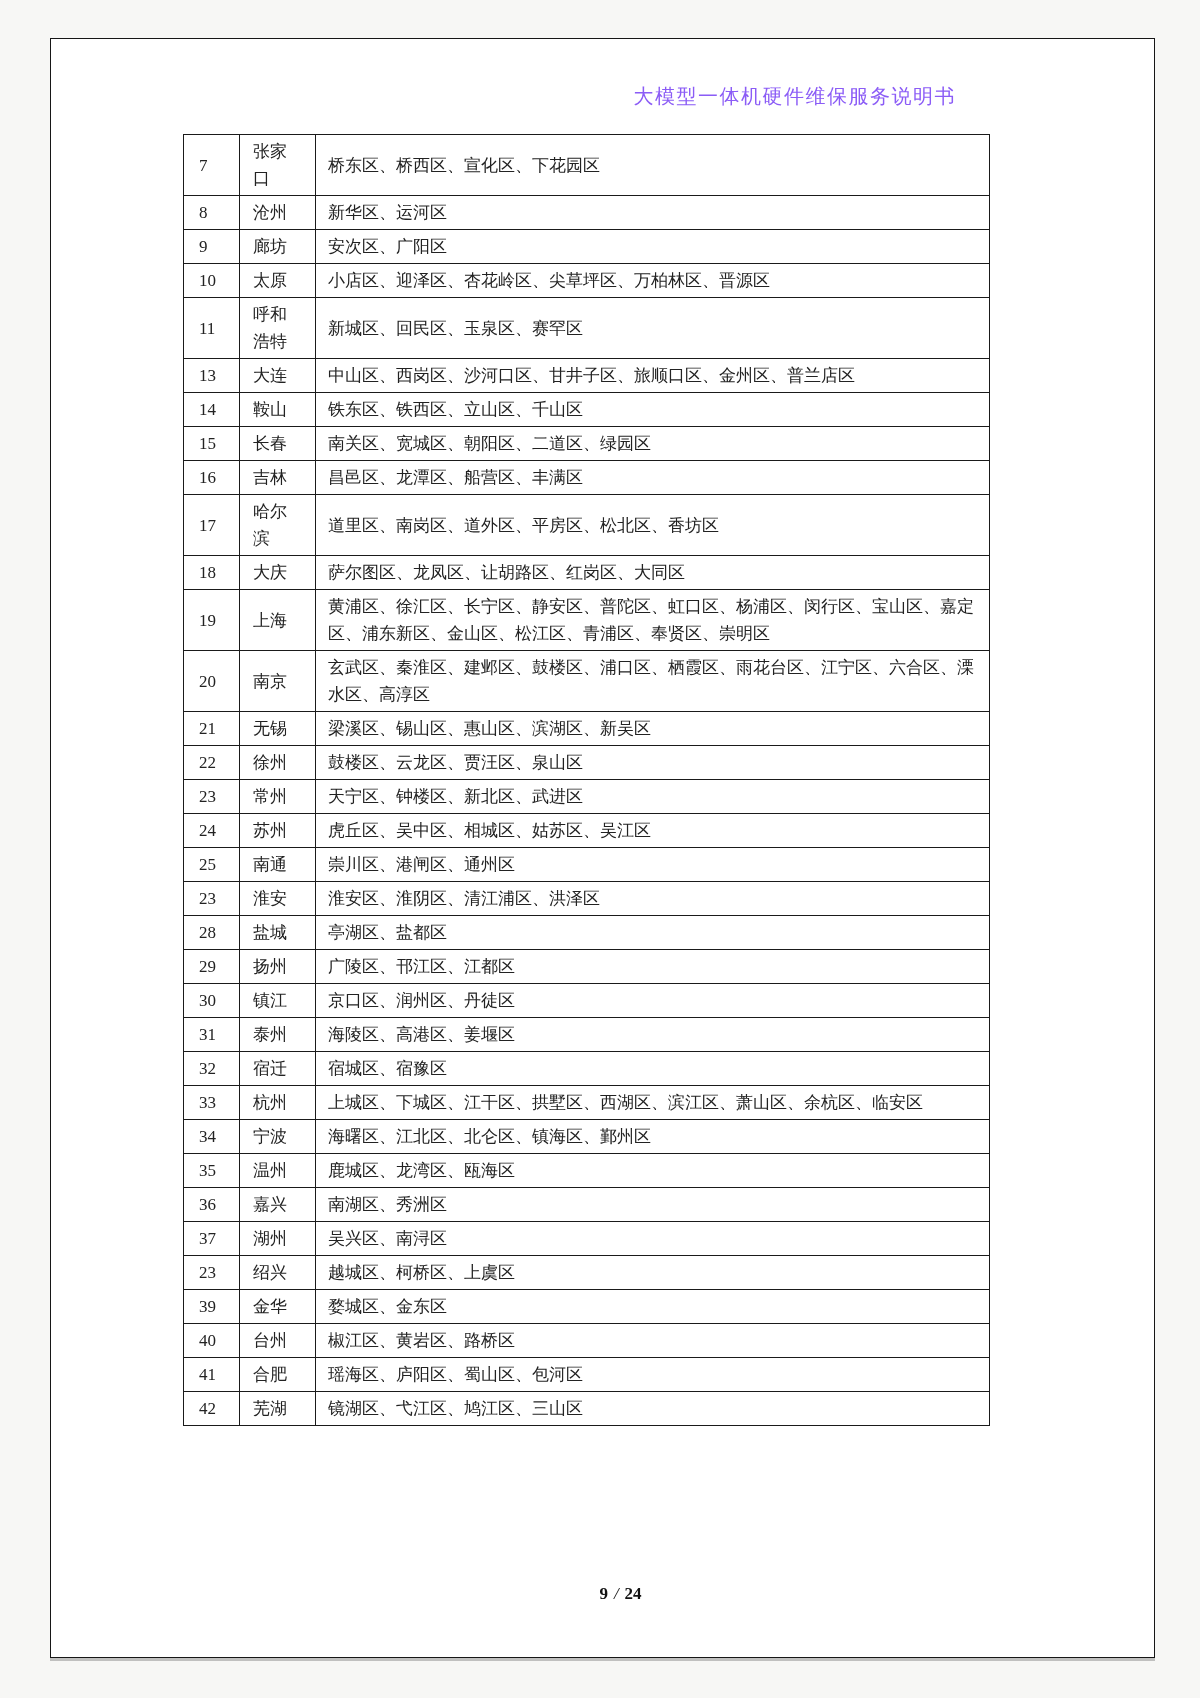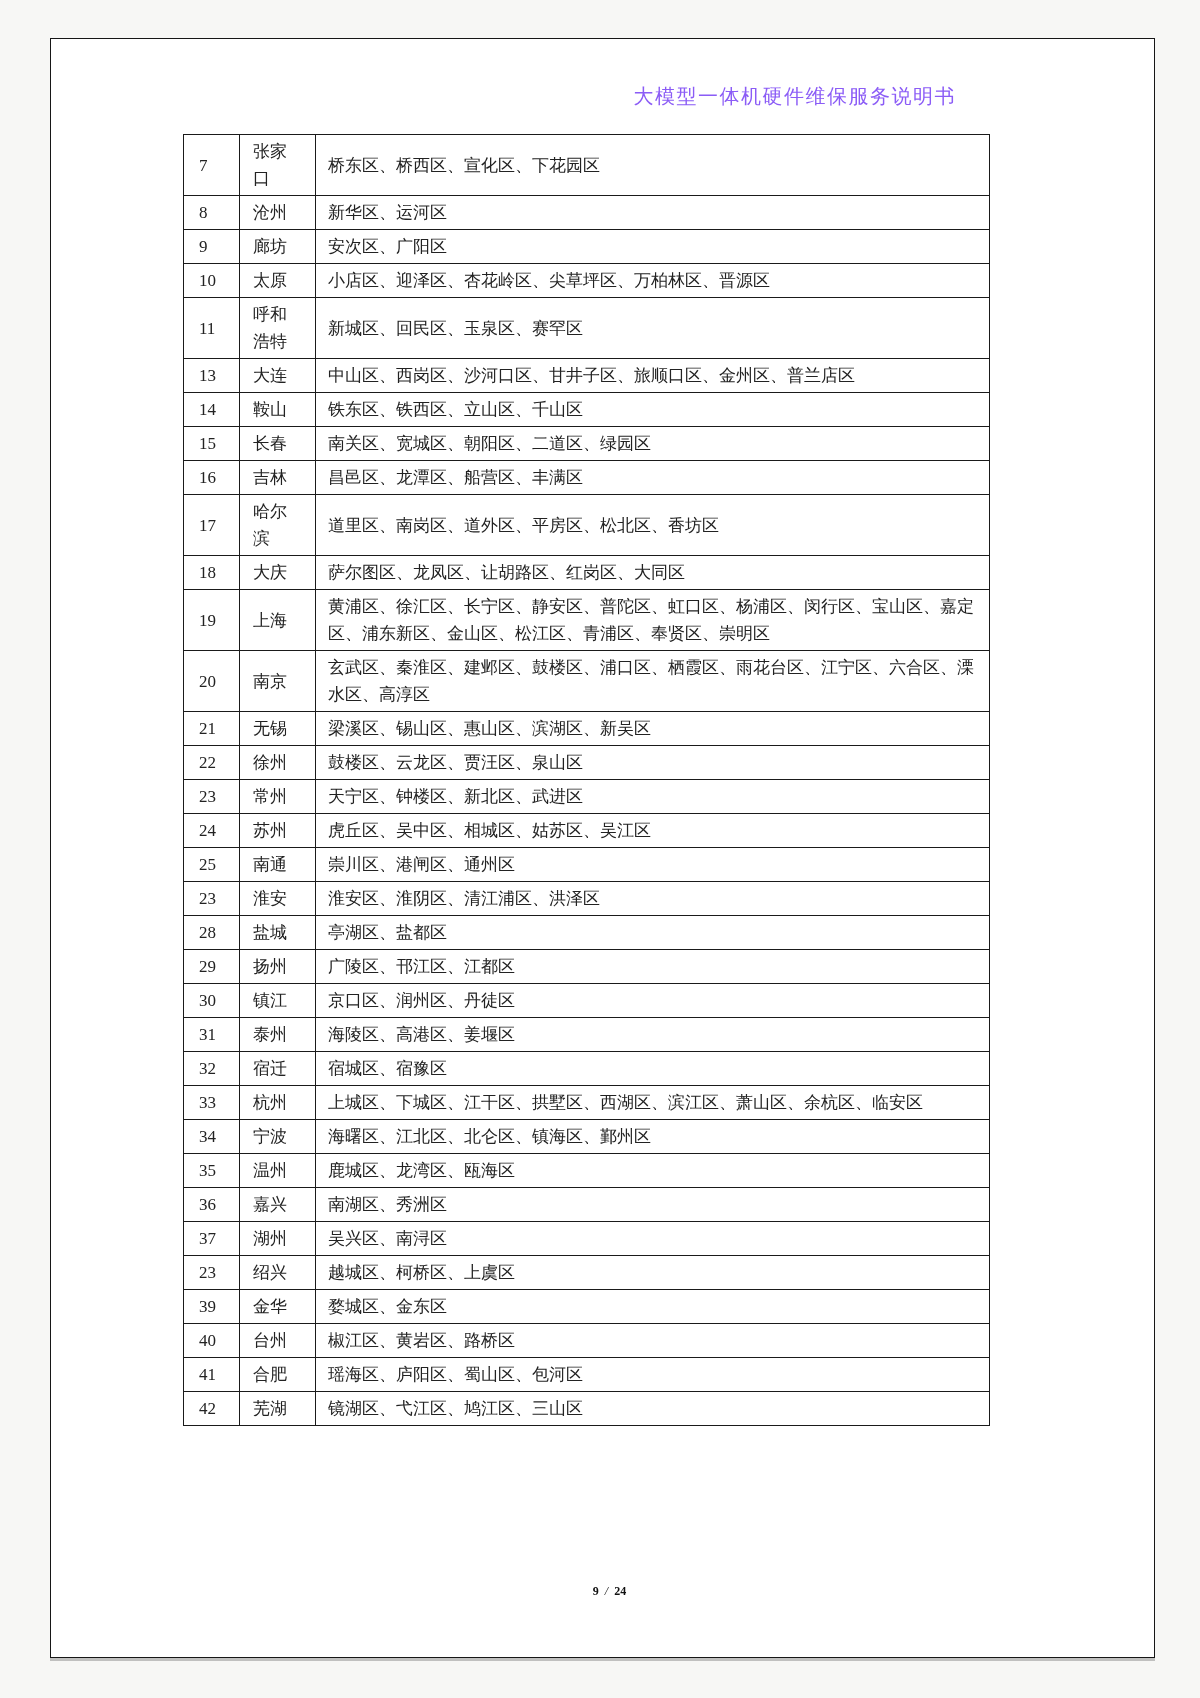--- a/index.html
+++ b/index.html
@@ -57,23 +57,23 @@
   }
   .doc-table td.districts {
     text-align: left;
     padding: 3px 12px;
     word-break: break-all;
     line-break: strict;
   }
   .footer {
     position: absolute;
     top: 1545px;
-    left: 7px; width: 100%;
+    left: 18px; width: 100%;
     text-align: center;
-    font-size: 12px;
+    font-size: 17px;
     color: #111111;
   }
   .footer .pg { font-weight: bold; }
   .footer .sep { font-weight: normal; padding: 0 6px; font-style: italic; }
 </style>
 </head>
 <body>
 
 <div class="page">
 

